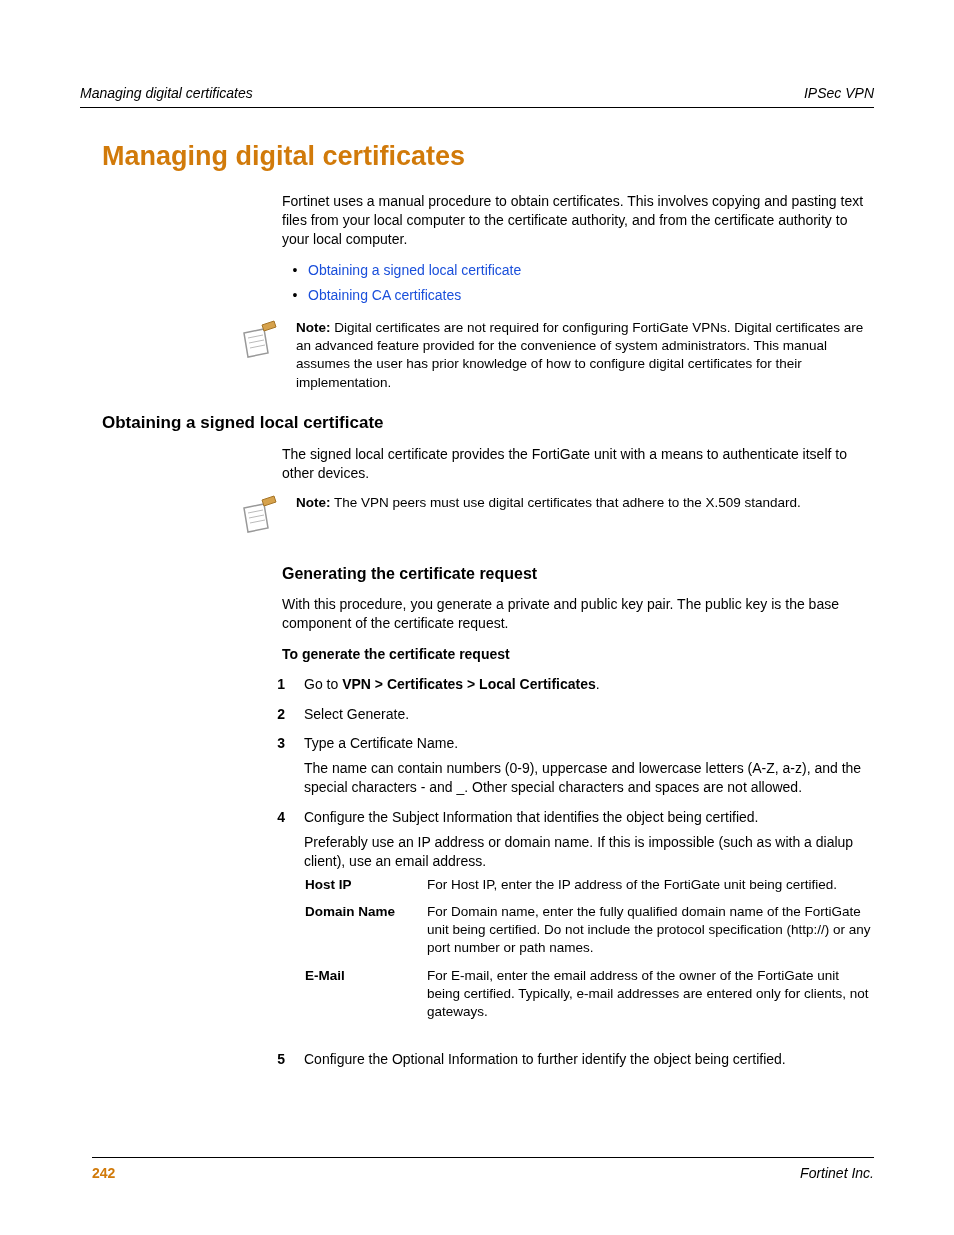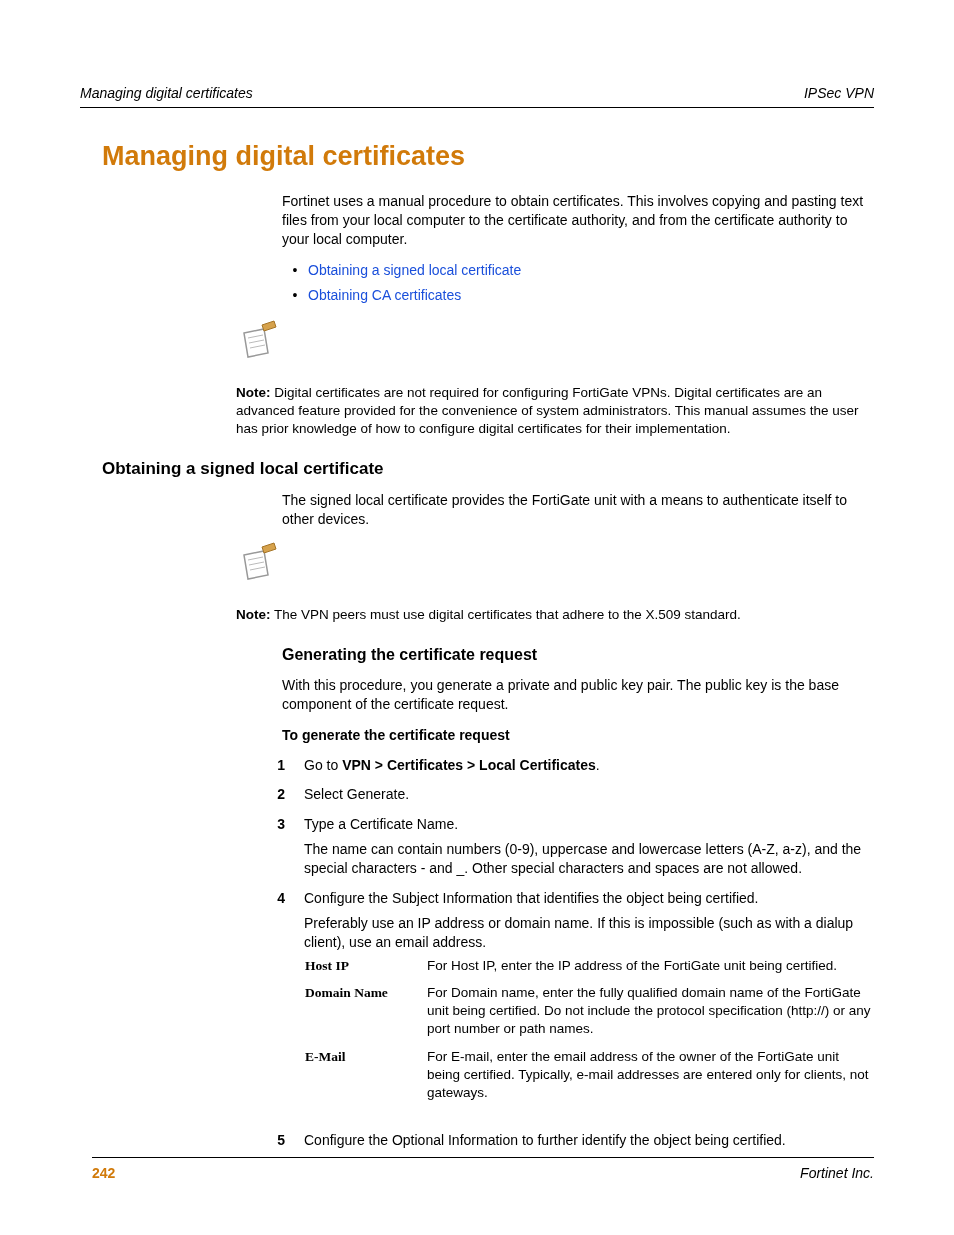--- a/index.html
+++ b/index.html
@@ -36,33 +36,33 @@
     font-size: 27px;
     font-weight: bold;
     margin: 0 0 18px 0;
   }
   .body-col { margin-left: 180px; }
   p { margin: 0 0 12px 0; }
   ul.links { list-style: none; padding: 0; margin: 0 0 14px 0; }
   ul.links li { margin-bottom: 6px; }
   ul.links li::before { content: "•"; display:inline-block; width: 26px; text-align:center; }
   ul.links a { color: #1a4fdb; text-decoration: none; }
-  .note-row { display: flex; align-items: flex-start; gap: 16px; margin-bottom: 20px; flex-direction: column; }
+  .note-row { display: flex; align-items: flex-start; gap: 16px; margin-bottom: 20px; }
   .note-icon { width: 44px; flex: 0 0 44px; }
   .note-text { font-size: 13.5px; }
   .note-text .lbl { font-weight: bold; }
   h2.sub { font-size: 17px; font-weight: bold; margin: 0 0 10px 0; }
   h3.subsub { font-size: 16px; font-weight: bold; margin: 0 0 10px 0; }
   .steps-title { font-weight: bold; margin-bottom: 10px; }
   table.steps { border-collapse: collapse; width: 100%; }
   table.steps td { vertical-align: top; padding-bottom: 10px; }
   table.steps td.num { width: 42px; text-align: right; font-weight: bold; padding-right: 18px; }
   table.subject { border-collapse: collapse; width: 100%; font-size: 13.5px; margin: 4px 0 10px 0; }
   table.subject td { vertical-align: top; padding-bottom: 8px; }
-  table.subject td.k { width: 120px; font-weight: bold; font-family: Liberation Serif, serif; }
+  table.subject td.k { width: 120px; font-weight: bold; }
   .left-h2 { margin-left: 55px; }
   .note-leftpad { margin-left: 134px; }
   .footer {
     position: absolute;
     left: 92px; right: 80px;
     bottom: 52px;
     border-top: 1px solid #000;
     padding-top: 6px;
     font-size: 14px;
   }

